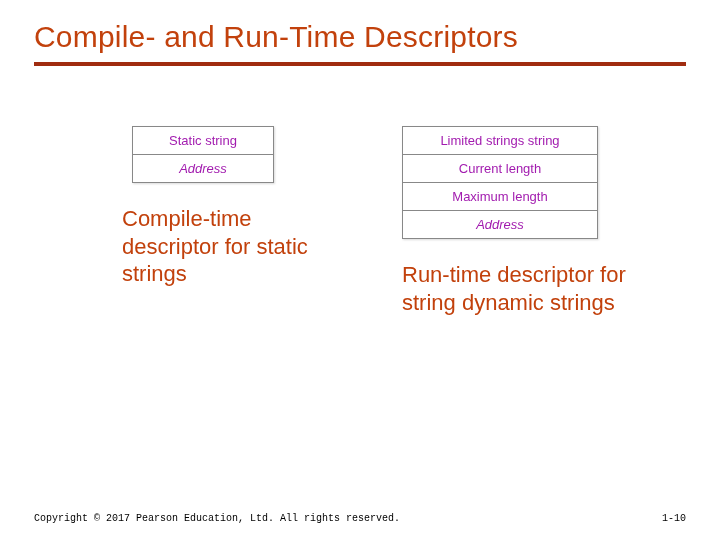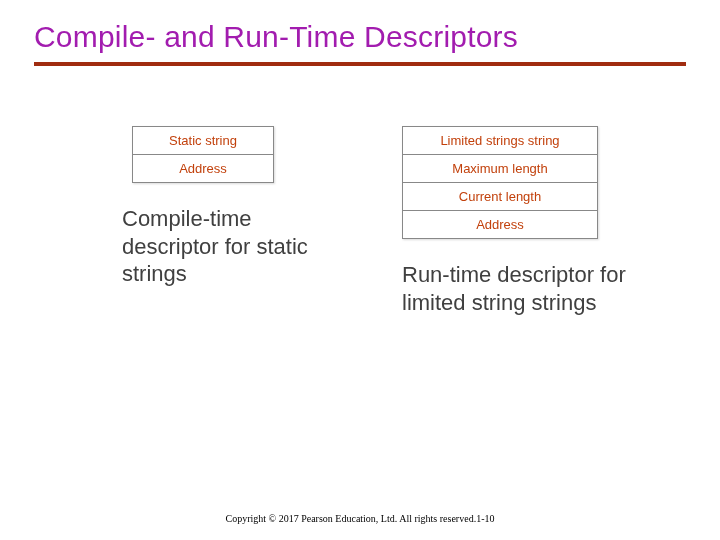--- a/index.html
+++ b/index.html
@@ -14,21 +14,21 @@
   }
   .slide {
     box-sizing: border-box;
     width: 720px;
     height: 540px;
     padding: 20px 34px 0 34px;
     position: relative;
   }
   .title {
     font-size: 30px;
-    color: #a21caf;
+    color: #c2410c;
     font-weight: 400;
     letter-spacing: 0.2px;
     margin-bottom: 8px;
     font-family: "Lucida Sans", "Lucida Grande", sans-serif;
   }
   .rule {
     height: 4px;
     background: #a02c10;
     width: 100%;
     margin-bottom: 60px;
@@ -54,42 +54,43 @@
   .desc-table.wide {
     width: 194px;
     margin-left: 0;
   }
   .cell {
     border-bottom: 1px solid #888;
     text-align: center;
     font-family: "Lucida Sans", "Lucida Grande", sans-serif;
     font-size: 13px;
     padding: 6px 0;
-    color: #c2410c;
+    color: #a21caf;
   }
   .cell:last-child {
     border-bottom: none;
+    font-style: italic;
   }
   .caption {
     font-family: "Lucida Sans", "Lucida Grande", sans-serif;
     font-size: 22px;
     line-height: 1.25;
-    color: #404040;
+    color: #c2410c;
     max-width: 230px;
   }
   .footer {
     position: absolute;
     left: 34px;
     bottom: 16px;
     right: 34px;
     display: flex;
-    justify-content: center;
+    justify-content: space-between;
     font-size: 10px;
     color: #000;
-    font-family: Liberation Serif, serif;
+    font-family: Liberation Mono, monospace;
   }
 </style>
 </head>
 <body>
 
 <div class="slide">
   <div class="title">Compile- and Run-Time Descriptors</div>
   <div class="rule"></div>
 
   <div class="content">
@@ -98,25 +99,25 @@
       <div class="desc-table">
         <div class="cell">Static string</div>
         <div class="cell">Address</div>
       </div>
       <div class="caption">Compile-time descriptor for static strings</div>
     </div>
 
     <div class="col">
       <div class="desc-table wide">
         <div class="cell">Limited strings string</div>
+        <div class="cell">Current length</div>
         <div class="cell">Maximum length</div>
-        <div class="cell">Current length</div>
         <div class="cell">Address</div>
       </div>
-      <div class="caption">Run-time descriptor for limited string strings</div>
+      <div class="caption">Run-time descriptor for string dynamic strings</div>
     </div>
 
   </div>
 
   <div class="footer">
     <span>Copyright © 2017 Pearson Education, Ltd. All rights reserved.</span>
     <span>1-10</span>
   </div>
 </div>
 

